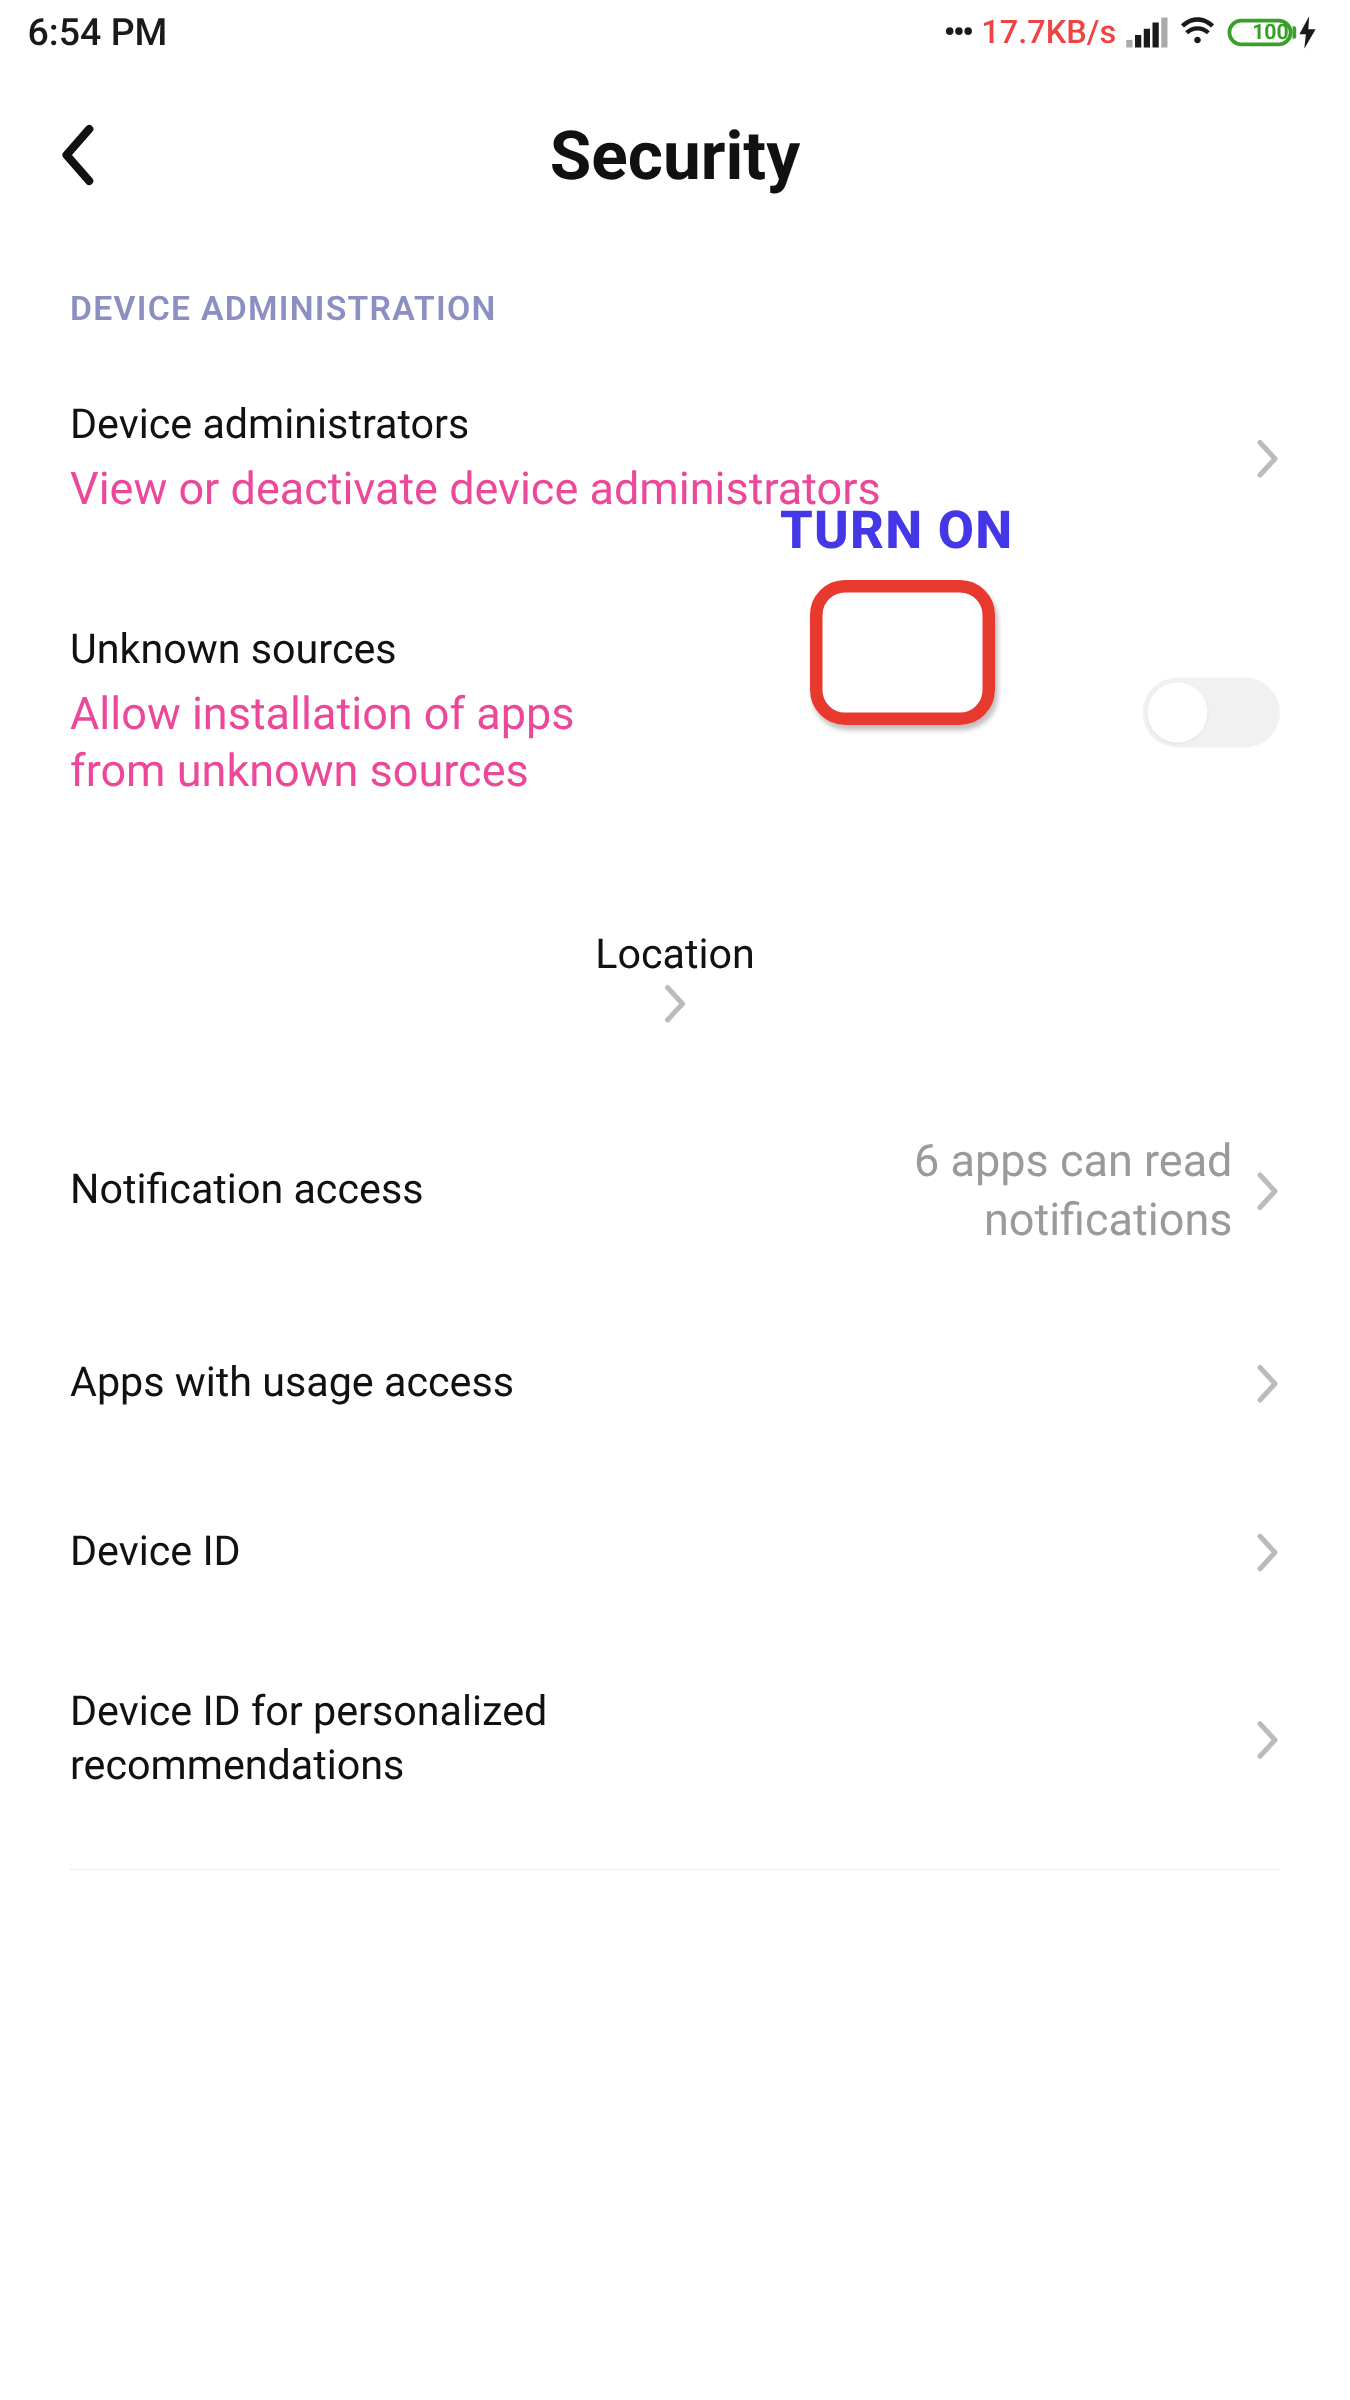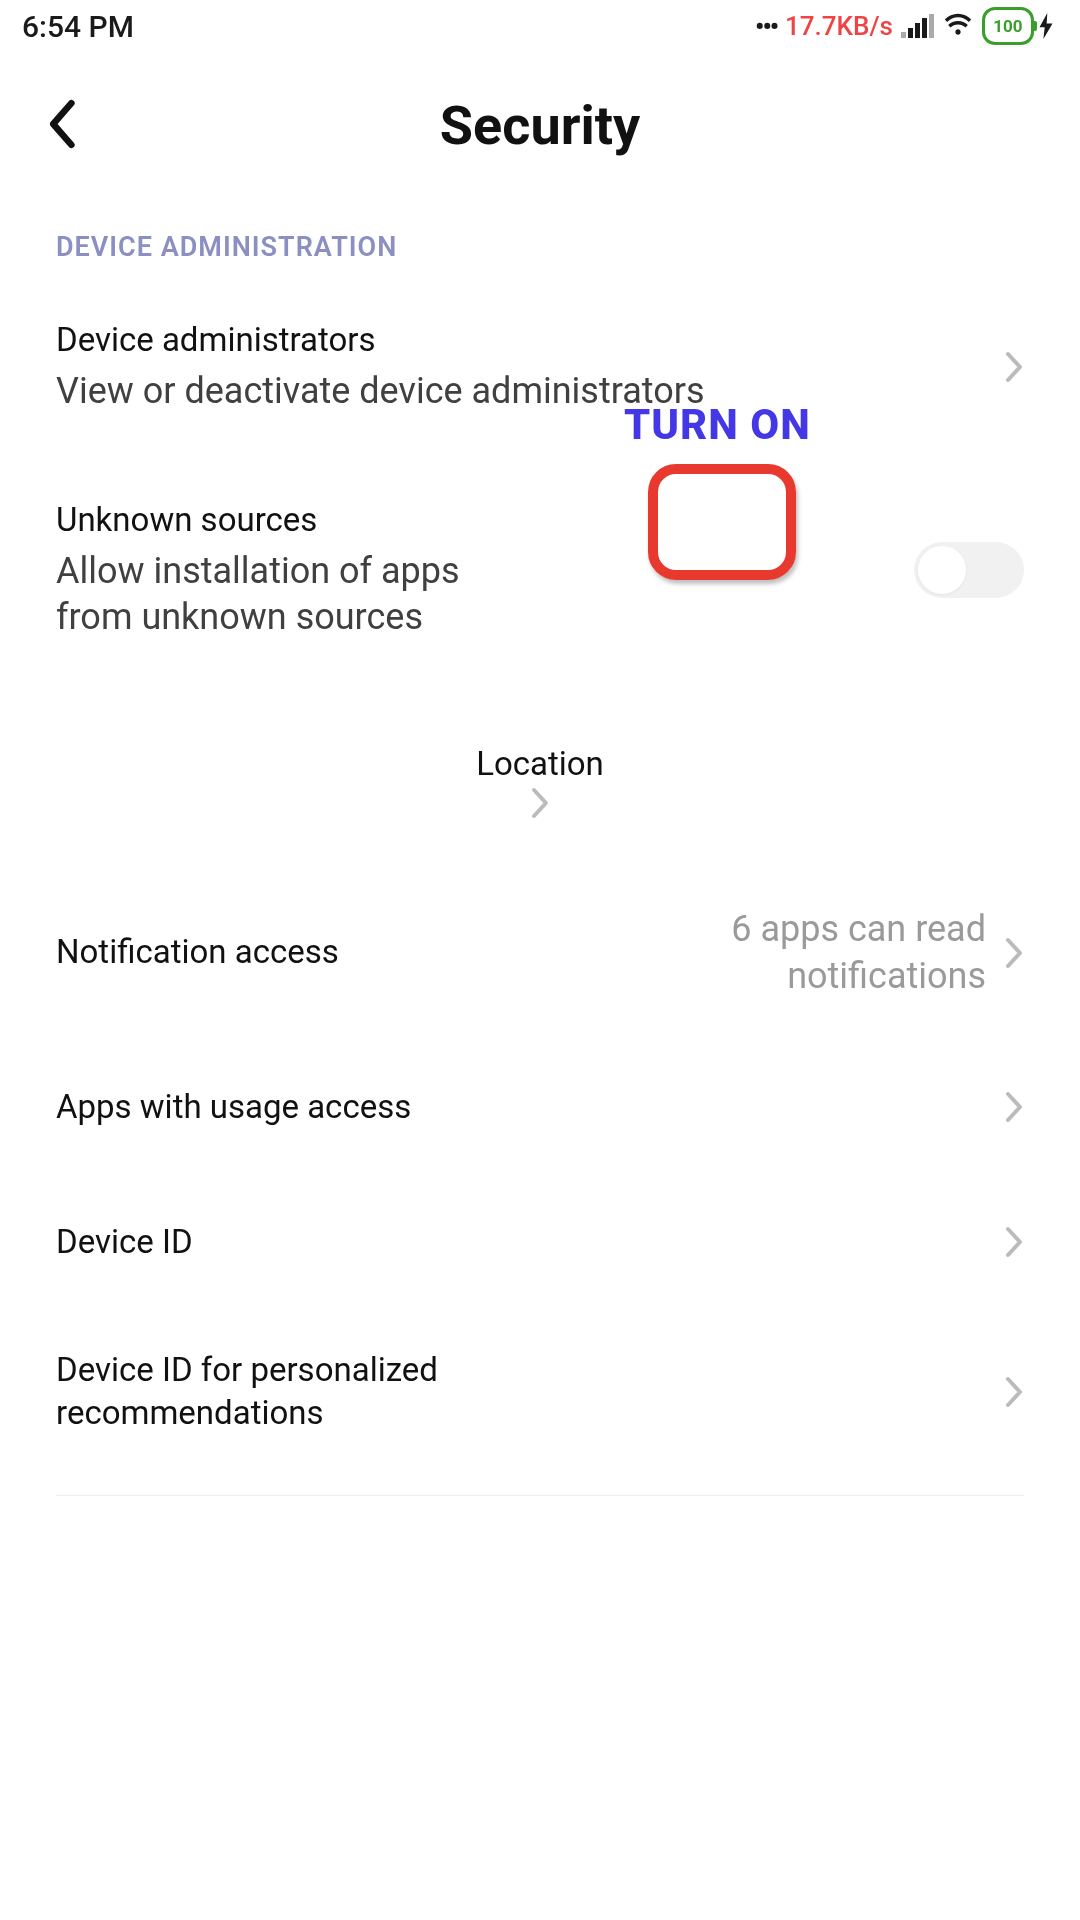--- a/index.html
+++ b/index.html
@@ -57,27 +57,27 @@
     .wifi-svg {
       width: 32px;
       height: 32px;
     }
     .battery {
       display: inline-flex;
       align-items: center;
     }
     .battery-body {
       width: 52px;
-      height: 38px;
+      height: 22px;
       border: 3px solid #3a9f2a;
       border-radius: 13px;
       position: relative;
       display: flex;
       align-items: center;
-      justify-content: center;
+      justify-content: flex-end;
     }
     .battery-body::after {
       content: '';
       position: absolute;
       right: -6px;
       top: 50%;
       transform: translateY(-50%);
       width: 3px;
       height: 10px;
       background: #3a9f2a;
@@ -134,21 +134,21 @@
       min-width: 0;
     }
     .item-title {
       font-size: 33px;
       font-weight: 400;
       color: #111;
       line-height: 1.3;
     }
     .item-subtitle {
       font-size: 36px;
-      color: #404040;
+      color: #ec4899;
       margin-top: 6px;
       line-height: 1.3;
     }
     .item-value {
       font-size: 36px;
       color: #9a9a9a;
       text-align: right;
       max-width: 360px;
       line-height: 1.3;
       margin-right: 18px;

